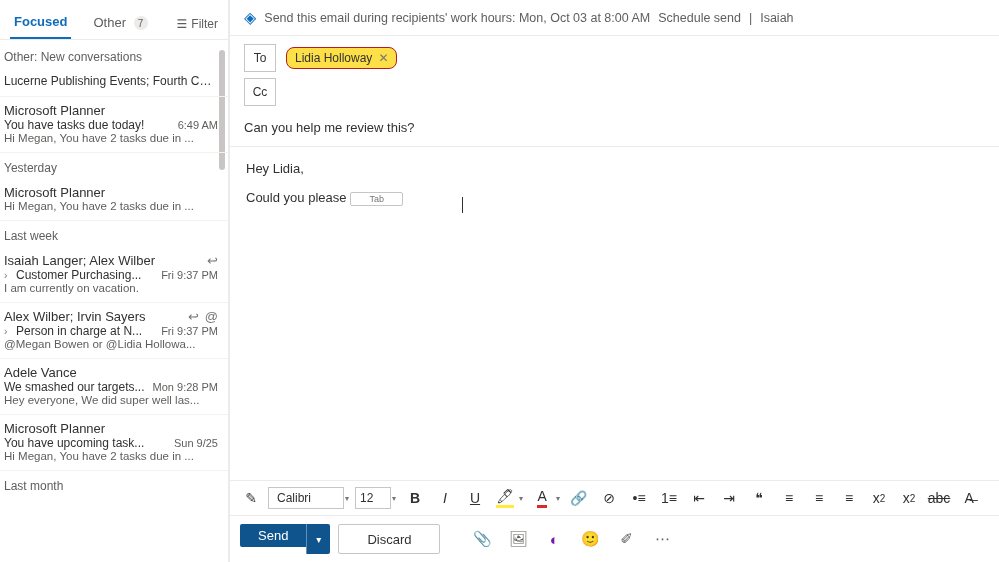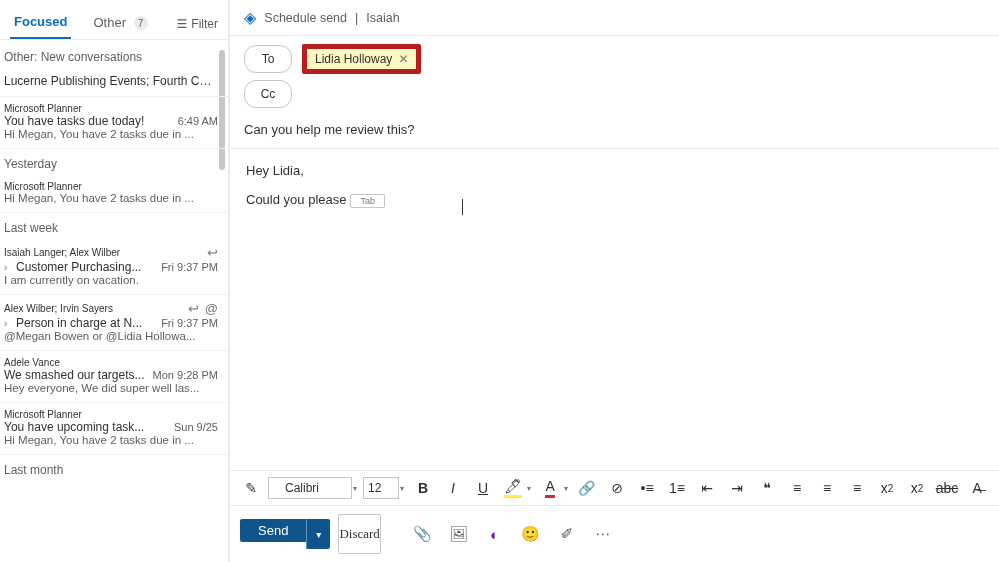--- a/index.html
+++ b/index.html
@@ -14,67 +14,67 @@
 .tabs { display: flex; align-items: center; padding: 8px 10px 0 10px; border-bottom: 1px solid #edebe9; }
 .tab { padding: 6px 4px 8px 4px; font-size: 13px; color: #605e5c; cursor: pointer; margin-right: 18px; }
 .tab.active { color: #0f6cbd; font-weight: 600; border-bottom: 2px solid #0f6cbd; }
 .badge { display: inline-flex; align-items: center; justify-content: center; min-width: 14px; height: 14px; padding: 0 3px; border-radius: 7px; background: #edebe9; color: #605e5c; font-size: 10px; margin-left: 4px; }
 .filter { margin-left: auto; display: flex; align-items: center; gap: 4px; color: #605e5c; font-size: 12px; cursor: pointer; }
 
 .section-header { font-size: 12px; color: #605e5c; padding: 8px 10px 4px 4px; }
 
 .msg { padding: 6px 10px 8px 4px; border-bottom: 1px solid #f3f2f1; cursor: pointer; position: relative; }
 .msg .top { display: flex; align-items: center; }
-.msg .from { font-size: 10px; color: #323130; white-space: nowrap; overflow: hidden; text-overflow: ellipsis; flex: 1; }
+.msg .from { font-size: 13px; color: #323130; white-space: nowrap; overflow: hidden; text-overflow: ellipsis; flex: 1; }
 .msg .subj-row { display: flex; align-items: center; }
 .msg .subj { font-size: 12px; color: #323130; white-space: nowrap; overflow: hidden; text-overflow: ellipsis; flex: 1; }
 .msg .prev { font-size: 11.5px; color: #605e5c; white-space: nowrap; overflow: hidden; text-overflow: ellipsis; }
 .msg .ts { font-size: 11px; color: #605e5c; margin-left: 6px; white-space: nowrap; }
 .msg .icons { display: flex; gap: 6px; color: #767676; }
 .msg .icons span { font-size: 13px; }
 .chev { width: 10px; display: inline-block; color: #767676; font-size: 10px; margin-right: 2px; }
 
 
 .compose { flex: 1; display: flex; flex-direction: column; border-left: 1px solid #edebe9; }
 
 .tip { display: flex; align-items: center; gap: 8px; padding: 8px 14px; font-size: 12.5px; color: #605e5c; border-bottom: 1px solid #edebe9; }
 .tip-icon { color: #0f6cbd; font-size: 16px; }
 .tip a { color: #605e5c; text-decoration: none; }
 
 .recip-block { padding: 8px 14px 0 14px; }
 .recip { display: flex; align-items: center; gap: 10px; margin-bottom: 6px; }
-.recip-btn { width: 48px; height: 28px; border: 1px solid #c8c6c4; background: #fff; font-size: 12px; color: #323130; border-radius: 12px; cursor: pointer; }
-.chip { display: inline-flex; align-items: center; gap: 6px; padding: 3px 8px; border: 5px solid #b91c1c; border-radius: 2px; font-size: 12px; color: #323130; background: #fef9c3; }
+.recip-btn { width: 32px; height: 28px; border: 1px solid #c8c6c4; background: #fff; font-size: 12px; color: #323130; border-radius: 0; cursor: pointer; }
+.chip { display: inline-flex; align-items: center; gap: 6px; padding: 3px 8px; border: 1px solid #b91c1c; border-radius: 8px; font-size: 12px; color: #323130; background: #fde047; }
 .chip .x { color: #767676; cursor: pointer; font-size: 12px; }
 
 .subject { padding: 6px 14px 10px 14px; border-bottom: 1px solid #edebe9; }
 .subject-inp { width: 100%; border: none; outline: none; font-size: 13px; color: #323130; background: transparent; }
 
 .body { flex: 1; padding: 14px 16px; font-size: 13px; color: #323130; position: relative; }
 .body p { margin-bottom: 14px; }
-.tab-pill { display: inline-block; border: 1px solid #c8c6c4; border-radius: 2px; font-size: 9px; color: #767676; padding: 0 9px; margin-left: 4px; line-height: 12px; vertical-align: middle; }
+.tab-pill { display: inline-block; border: 1px solid #c8c6c4; border-radius: 2px; font-size: 9px; color: #767676; padding: 0 18px; margin-left: 4px; line-height: 12px; vertical-align: middle; }
 .caret { position: absolute; width: 1px; height: 16px; background: #323130; }
 
 
 .fmt { display: flex; align-items: center; gap: 4px; padding: 4px 8px; border-top: 1px solid #edebe9; border-bottom: 1px solid #edebe9; background: #fff; overflow: hidden; }
 .fmt .fbtn { width: 26px; height: 26px; display: flex; align-items: center; justify-content: center; color: #323130; cursor: pointer; font-size: 14px; border-radius: 2px; }
 .fmt select, .fmt input { border: 1px solid #c8c6c4; font-size: 12px; height: 22px; background: #fff; color: #323130; }
-.font-sel { width: 84px; padding: 0 16px; }
+.font-sel { width: 76px; padding: 0 8px; }
 .size-sel { width: 36px; padding: 0 4px; }
 .drop { font-size: 8px; color: #767676; margin-left: -3px; margin-right: 2px; }
 .hl-under { border-bottom: 3px solid #ffeb3b; padding-bottom: 1px; }
 .fc-under { border-bottom: 3px solid #d92b2b; padding-bottom: 1px; }
 .sup { font-size: 10px; }
 
 
 .sendrow { display: flex; align-items: center; gap: 8px; padding: 8px 10px; background: #fff; }
 .send-split { display: flex; }
 .send-btn { background: #0f548c; color: #fff; border: none; height: 23px; padding: 0 18px; font-size: 13px; cursor: pointer; border-radius: 2px 0 0 2px; }
 .send-dd { background: #0f548c; color: #fff; border: none; border-left: 1px solid rgba(255,255,255,.35); height: 30px; width: 24px; cursor: pointer; border-radius: 0 2px 2px 0; font-size: 10px; }
-.discard-btn { background: #fff; border: 1px solid #c8c6c4; height: 40px; padding: 0 0; font-size: 13px; cursor: pointer; border-radius: 2px; color: #323130; font-family: Liberation Serif, serif; }
+.discard-btn { background: #fff; border: 1px solid #c8c6c4; height: 30px; padding: 0 28px; font-size: 13px; cursor: pointer; border-radius: 2px; color: #323130; }
 .row-icon { width: 28px; height: 28px; display: flex; align-items: center; justify-content: center; color: #605e5c; cursor: pointer; font-size: 15px; }
 </style>
 </head>
 <body>
 
 <div class="app">
 
   <div class="sidebar">
     <div class="scrollbar"></div>
 
@@ -162,20 +162,21 @@
       <div class="prev">Hi Megan, You have 2 tasks due in ...</div>
     </div>
 
     <div class="section-header">Last month</div>
   </div>
 
   <div class="compose">
 
     <div class="tip">
       <span class="tip-icon">◈</span>
+      <span>Send this email during recipients' work hours: Mon, Oct 03 at 8:00 AM</span>
       <a href="#">Schedule send</a>
       <span>|</span>
       <a href="#">Isaiah</a>
     </div>
 
     <div class="recip-block">
       <div class="recip">
         <button class="recip-btn">To</button>
         <span class="chip">
           <span>Lidia Holloway</span>

